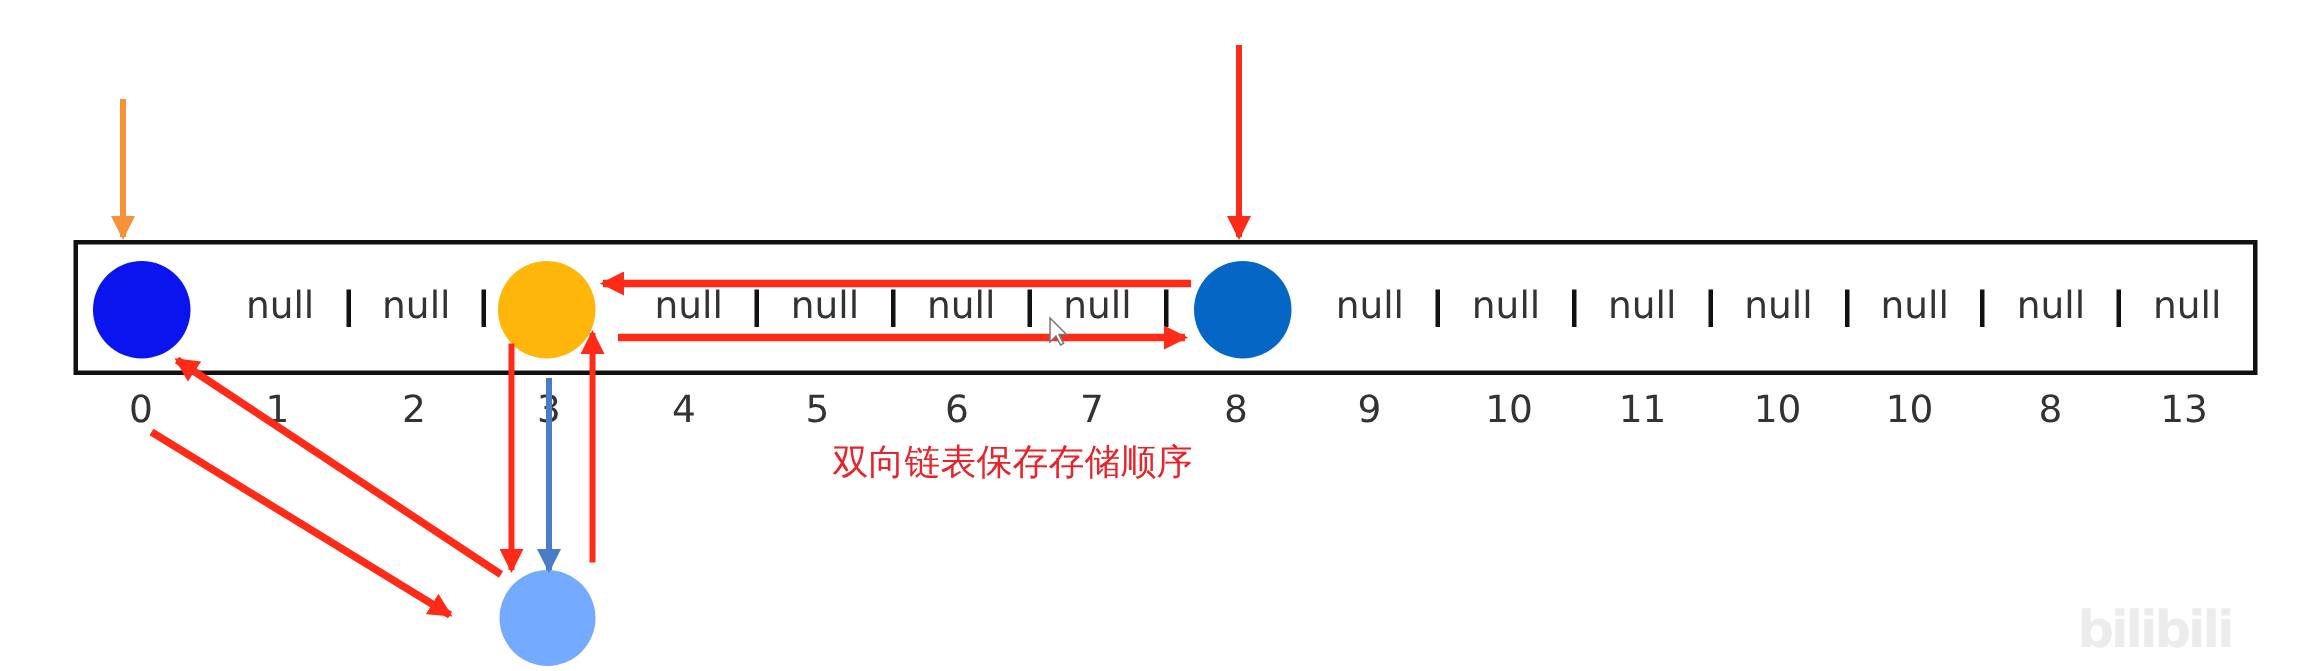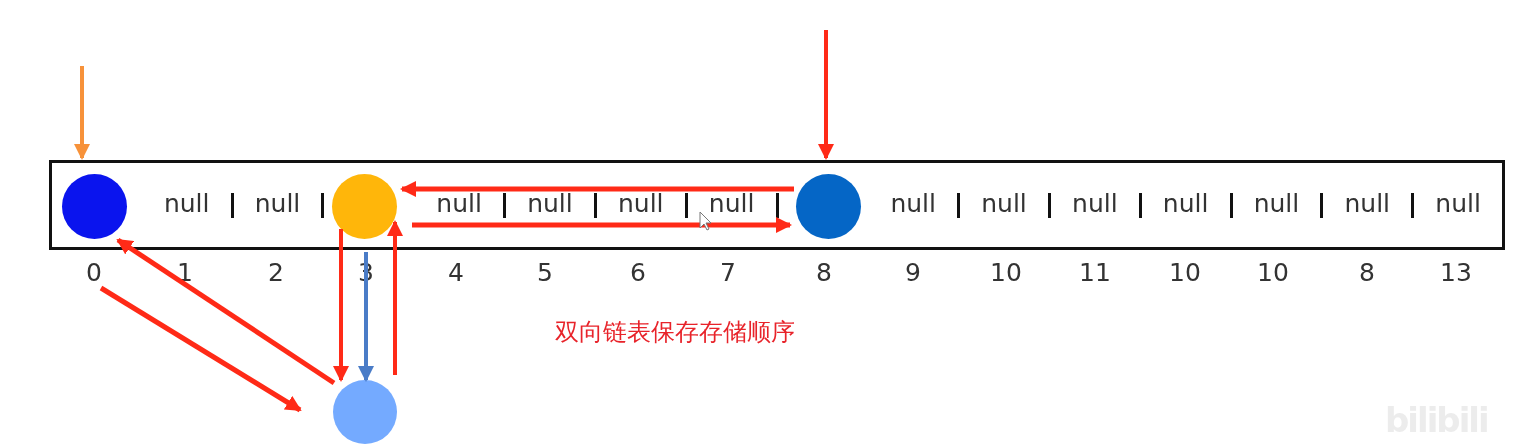--- a/index.html
+++ b/index.html
@@ -4,21 +4,21 @@
   <style>
     html, body { margin: 0; padding: 0; background: #ffffff; }
     body { width: 1532px; height: 447px; position: relative; overflow: hidden; font-family: "DejaVu Sans", sans-serif; }
     .table { position: absolute; left: 49px; top: 160px; width: 1456px; height: 90px; display: flex; border: 3px solid #111; box-sizing: border-box; align-items: center; }
     .cell { flex: 1; border-right: 3px solid #111; box-sizing: border-box; display: flex; align-items: center; justify-content: center; font-size: 25px; color: #333; position: relative; }
     .cell:last-child { border-right: none; }
     .cell-text { margin-top: -4px; }
     .index { position: absolute; top: 258px; font-size: 25px; color: #333; transform: translateX(-50%); }
     .node { position: absolute; border-radius: 50%; }
     svg.arrows { position: absolute; left: 0; top: 0; }
-    .caption { position: absolute; left: 555px; top: 316px; font-size: 24px; color: #e8232a; letter-spacing: 0px; font-family: "DejaVu Sans", sans-serif; }
+    .caption { position: absolute; left: 555px; top: 292px; font-size: 24px; color: #e8232a; letter-spacing: 0px; font-family: "DejaVu Sans", sans-serif; }
     .watermark { position: absolute; left: 1385px; top: 400px; font-size: 34px; font-weight: bold; color: #ececec; letter-spacing: -2px; }
   </style>
 </head>
 <body>
 
 <div class="table">
   <div class="cell">
       <span class="cell-text"></span>
     </div>
   <div class="cell">

